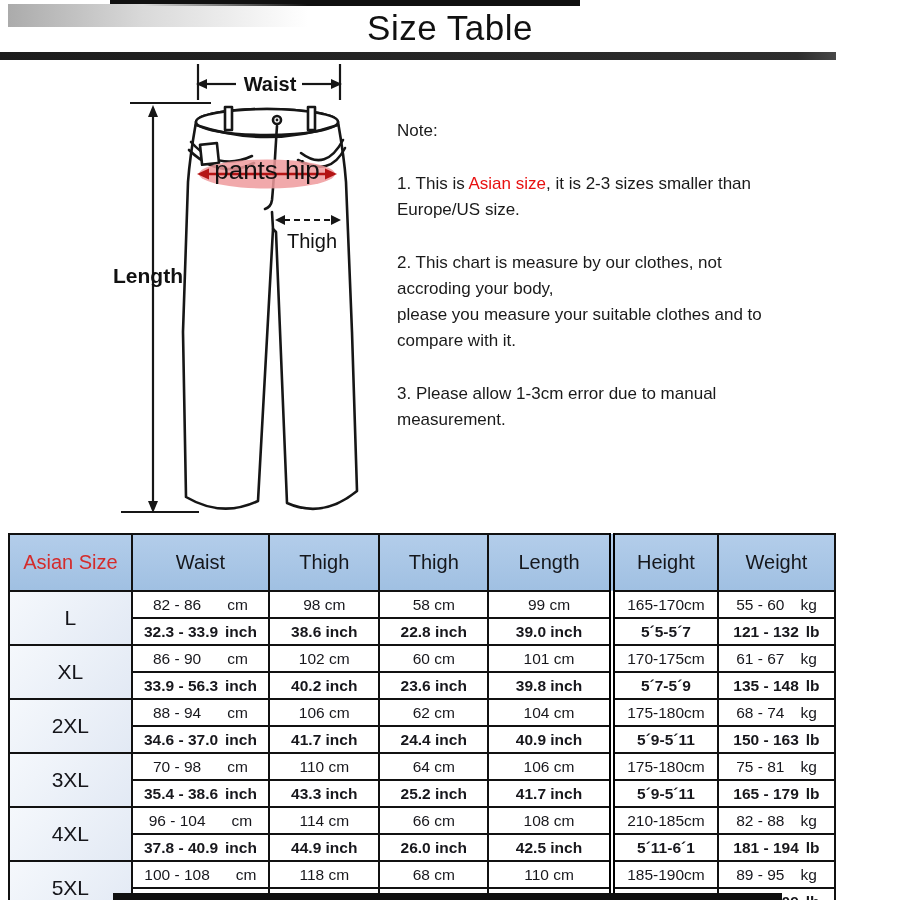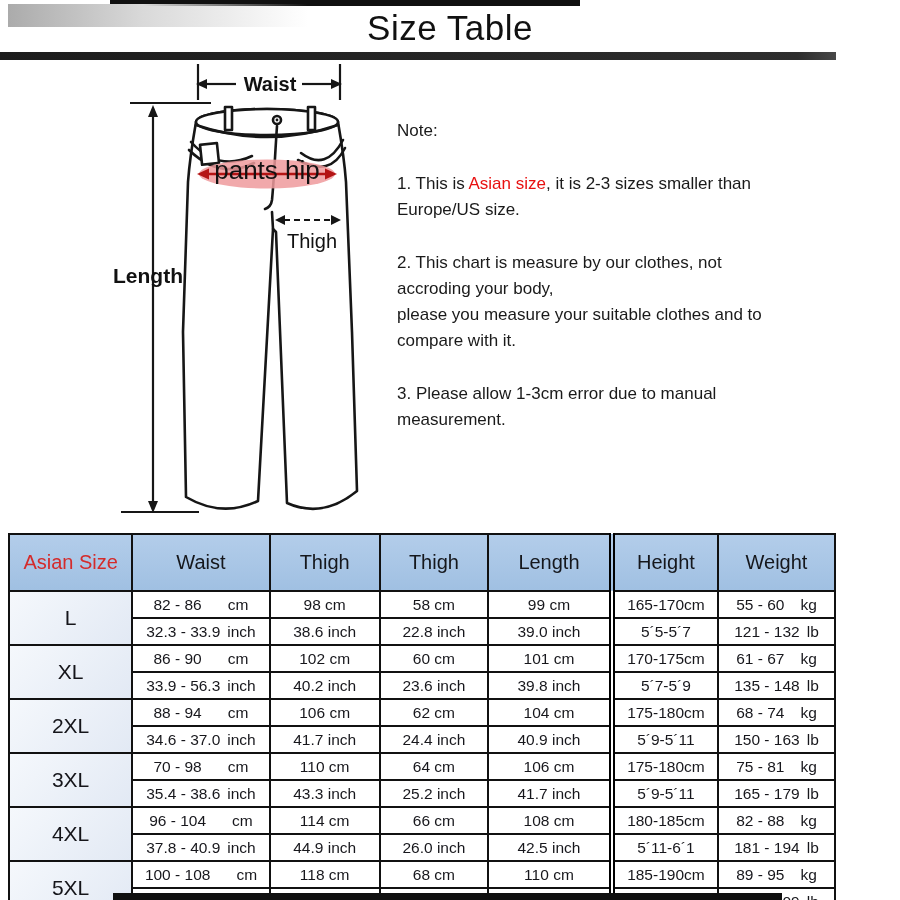--- a/index.html
+++ b/index.html
@@ -28,21 +28,21 @@
   
   .size-table{position:absolute;top:533px;left:8px;border-collapse:collapse;table-layout:fixed;
               background:#fff;}
   .size-table,.size-table th,.size-table td{border:2px solid #111;}
   .size-table th{height:53px;font-size:20px;font-weight:400;color:#15171c;
                  background:linear-gradient(180deg,#b3cdea,#a0c0e2);}
   .size-table th.first{color:#d42b2b;}
   td.size{background:linear-gradient(135deg,#f5f8fc,#e2e9f4);font-size:21px;text-align:center;color:#15151a;}
   td.c{padding:0;}
   tr.cmrow td.c{border-bottom:1px solid #a16207;}
-  tr.inrow td.c{border-bottom:2px solid #111;}
+  tr.inrow td.c{border-bottom:2px solid #111;font-weight:bold;}
   .hcol{border-left:6px double #000 !important;}
   .cell{display:flex;justify-content:center;align-items:center;gap:6px;height:25px;
         font-size:15.5px;color:#17171c;white-space:nowrap;}
   .gapw{gap:26px;} .gapm{gap:16px;} .gaps{gap:7px;}
 </style>
 </head>
 <body>
 
 <div id="page">
 
@@ -432,21 +432,21 @@
               <span>66 cm</span>
             </div>
           </td>
         <td class="c">
             <div class="cell">
               <span>108 cm</span>
             </div>
           </td>
         <td class="c hcol">
             <div class="cell">
-              <span>180-185cm</span>
+              <span>210-185cm</span>
             </div>
           </td>
         <td class="c">
             <div class="cell gapm">
               <span>82 - 88</span>
               <span class="u">kg</span>
             </div>
           </td>
       </tr>
       <tr class="inrow">

